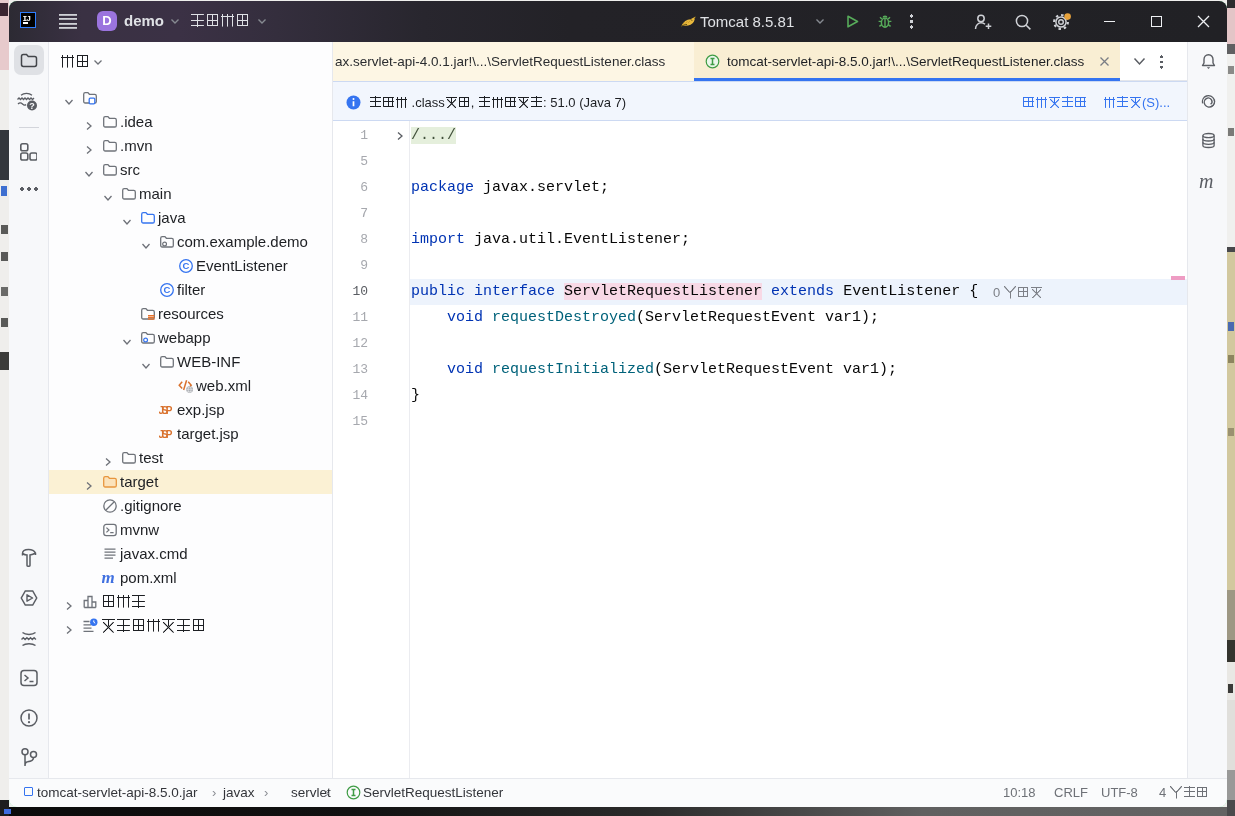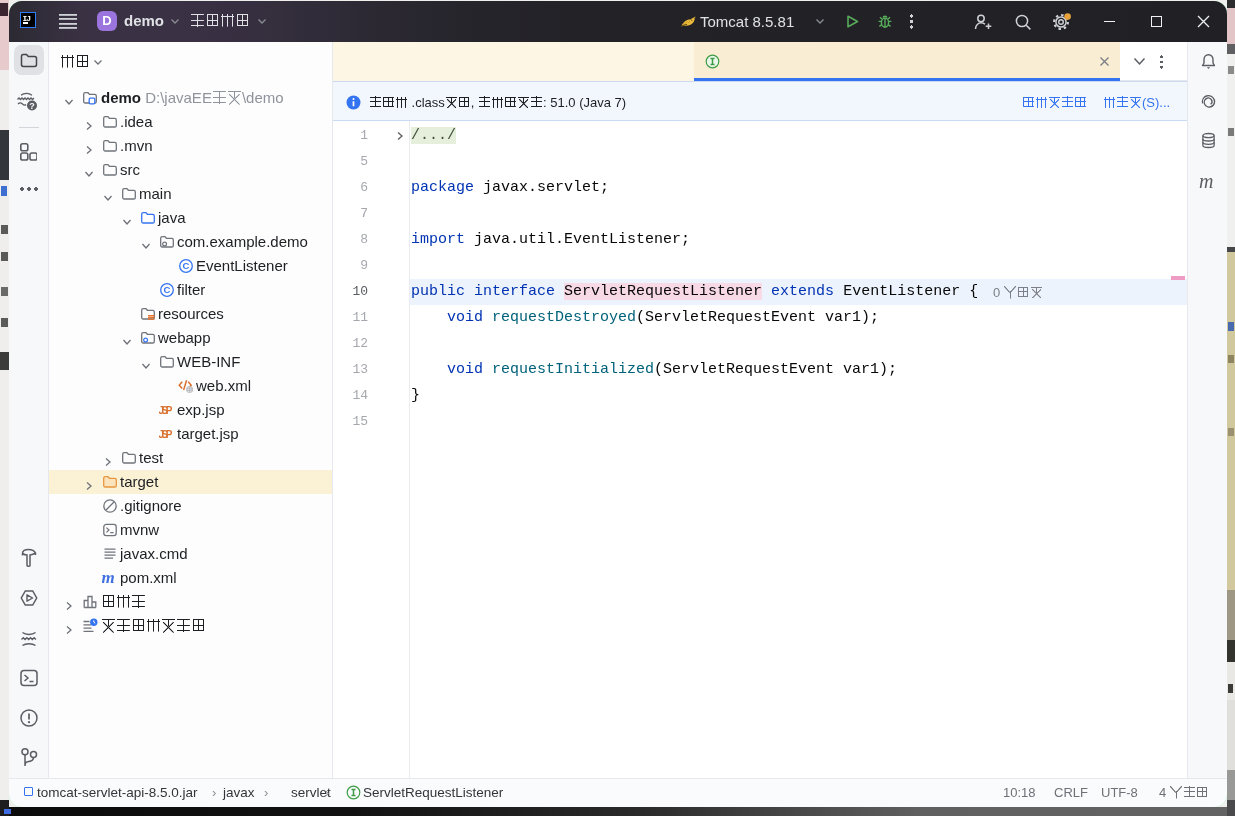--- a/index.html
+++ b/index.html
@@ -6,21 +6,21 @@
 .abs{position:absolute;}
 
 c-a,c-b,c-c,c-d,c-e{display:inline-block;width:1em;height:1em;vertical-align:-0.12em;background-repeat:no-repeat;}
 c-a{background-image:linear-gradient(currentColor,currentColor),linear-gradient(currentColor,currentColor),linear-gradient(currentColor,currentColor),linear-gradient(currentColor,currentColor);background-size:86% 1.3px,86% 1.3px,86% 1.3px,1.3px 88%;background-position:50% 12%,50% 50%,50% 88%,50% 50%;}
 c-b{background-image:linear-gradient(currentColor,currentColor),linear-gradient(currentColor,currentColor),linear-gradient(currentColor,currentColor),linear-gradient(currentColor,currentColor),linear-gradient(currentColor,currentColor),linear-gradient(currentColor,currentColor)
 ;background-size:76% 1.2px,76% 1.2px,76% 1.2px,1.2px 76%,1.2px 76%,1.2px 76%;background-position:50% 10%,50% 50%,50% 90%,12% 50%,50% 50%,88% 50%;}
 c-c{background-image:linear-gradient(currentColor,currentColor),linear-gradient(currentColor,currentColor),linear-gradient(currentColor,currentColor),linear-gradient(currentColor,currentColor);background-size:1.2px 84%,1.2px 84%,1.2px 84%,88% 1.3px;background-position:16% 50%,50% 50%,84% 50%,50% 26%;}
 c-d{background-image:linear-gradient(currentColor,currentColor),linear-gradient(to bottom right,transparent calc(50% - 0.9px),currentColor calc(50% - 0.2px),currentColor calc(50% + 0.2px),transparent calc(50% + 0.9px)),linear-gradient(to bottom left,transparent calc(50% - 0.9px),currentColor calc(50% - 0.2px),currentColor calc(50% + 0.2px),transparent calc(50% + 0.9px)),linear-gradient(currentColor,currentColor);background-size:88% 1.3px,72% 72%,72% 72%,1.2px 40%;background-position:50% 12%,50% 95%,50% 95%,50% 26%;}
 c-e{background-image:linear-gradient(to bottom left,transparent calc(50% - 1px),currentColor calc(50% - 0.2px),currentColor calc(50% + 0.2px),transparent calc(50% + 1px)),linear-gradient(to bottom right,transparent calc(50% - 1px),currentColor calc(50% - 0.2px),currentColor calc(50% + 0.2px),transparent calc(50% + 1px)),linear-gradient(currentColor,currentColor);background-size:46% 52%,46% 52%,1.3px 58%;background-position:6% 4%,94% 4%,50% 96%;}
 
-#win{position:absolute;left:9px;top:1px;width:1218px;height:806px;border-radius:13px;overflow:hidden;background:#86efac;}
+#win{position:absolute;left:9px;top:1px;width:1218px;height:806px;border-radius:8px;overflow:hidden;background:#86efac;}
 #titlebar{position:absolute;left:0;top:0;width:100%;height:41px;background:linear-gradient(90deg,#2c2a33 0%,#3a3143 6%,#3b3145 14%,#342e3d 22%,#28262e 34%,#232227 46%,#212125 100%);}
 #activity{position:absolute;left:0;top:41px;width:40px;height:736px;background:#f7f8fa;border-right:1px solid #e6e8ed;box-sizing:border-box;}
 #projpanel{position:absolute;left:40px;top:41px;width:284px;height:736px;background:#fdfdfe;border-right:1px solid #e6e8ed;box-sizing:border-box;overflow:hidden;}
 #editor{position:absolute;left:324px;top:41px;width:854px;height:736px;background:#ffffff;overflow:hidden;}
 #righttb{position:absolute;left:1178px;top:41px;width:40px;height:736px;background:#f7f8fa;border-left:1px solid #e6e8ed;box-sizing:border-box;}
 #statusbar{position:absolute;left:0;top:777px;width:100%;height:29px;background:#fafbfc;border-top:1px solid #e6e8ed;box-sizing:border-box;font-size:13px;color:#494b52;}
 .mono{font-family:"Liberation Mono",monospace;}
 .kw{color:#0033b3;}
 .fn{color:#00627a;}
 svg.ic{display:block;}
@@ -204,21 +204,20 @@
       </svg>
     <div id="tree" style="position:absolute;left:0;top:44px;width:100%;font-size:15px;color:#1d1f23;">
 <div style="position:absolute;left:0;top:0px;width:100%;height:24px;">
           <div style="position:absolute;left:15px;top:7px;"><svg width="10" height="10" viewBox="0 0 10 10">
               <path d="M1.5 3 L5 7 L8.5 3" stroke="#6e7178" stroke-width="1.3" fill="none"></path>
             </svg></div>
           <div style="position:absolute;left:33px;top:4px;"><svg width="16" height="16" viewBox="0 0 16 16">
               <path d="M1.7 4.2 C1.7 3.3 2.3 2.6 3.2 2.6 H5.9 L7.4 4.3 H12.8 C13.7 4.3 14.3 5 14.3 5.9 V11.4 C14.3 12.3 13.7 13 12.8 13 H3.2 C2.3 13 1.7 12.3 1.7 11.4 Z" fill="none" stroke="#6f737a" stroke-width="1.3"></path>
               <rect x="7.2" y="8.2" width="5.6" height="5.6" rx="1" fill="#fff" stroke="#3574f0" stroke-width="1.3"></rect>
             </svg></div>
-          <div style="position:absolute;left:52px;top:0;line-height:24px;white-space:nowrap;"><b>demo</b> <span style="color:#8f939b">D:\javaEE<c-a></c-a><c-d></c-d>\demo</span></div>
         </div>
 <div style="position:absolute;left:0;top:24px;width:100%;height:24px;">
           <div style="position:absolute;left:35px;top:7px;"><svg width="10" height="10" viewBox="0 0 10 10">
               <path d="M3 1.5 L7 5 L3 8.5" stroke="#6e7178" stroke-width="1.3" fill="none"></path>
             </svg></div>
           <div style="position:absolute;left:53px;top:4px;"><svg width="16" height="16" viewBox="0 0 16 16">
               <path d="M1.7 4.2 C1.7 3.3 2.3 2.6 3.2 2.6 H5.9 L7.4 4.3 H12.8 C13.7 4.3 14.3 5 14.3 5.9 V11.4 C14.3 12.3 13.7 13 12.8 13 H3.2 C2.3 13 1.7 12.3 1.7 11.4 Z" fill="none" stroke="#6f737a" stroke-width="1.3"></path>
             </svg></div>
           <div style="position:absolute;left:71px;top:0;line-height:24px;white-space:nowrap;">.idea</div>
         </div>
@@ -402,24 +401,26 @@
             </svg></div>
           <div style="position:absolute;left:52px;top:0;line-height:24px;white-space:nowrap;"><c-d></c-d><c-a></c-a><c-b></c-b><c-c></c-c><c-d></c-d><c-a></c-a><c-b></c-b></div>
         </div>
 </div>
   </div>
   <div id="editor">
 
     <div class="abs" style="left:0;top:0;width:361px;height:39px;background:#fdf6e4;"></div>
     <div class="abs" style="left:361px;top:0;width:426px;height:39px;background:#f9eed3;"></div>
     <div class="abs" style="left:787px;top:0;width:67px;height:38px;background:#fff;border-bottom:1px solid #e4e6eb;box-sizing:content-box;"></div>
+    <div class="abs" style="left:2px;top:12px;font-size:13.5px;color:#2b2d30;white-space:nowrap;width:356px;overflow:hidden;">ax.servlet-api-4.0.1.jar!\...\ServletRequestListener.class</div>
     <svg class="abs ic" style="left:372px;top:12px;" width="15" height="15" viewBox="0 0 15 15">
         <circle cx="7.5" cy="7.5" r="6.3" fill="#eaf6ea" stroke="#3f9c45" stroke-width="1.2"></circle>
         <path d="M5.5 4.5 H9.5 M5.5 10.5 H9.5 M7.5 4.5 V10.5" stroke="#3f9c45" stroke-width="1.5" fill="none"></path>
       </svg>
+    <div class="abs" style="left:394px;top:12px;font-size:13.5px;color:#1d1f23;white-space:nowrap;">tomcat-servlet-api-8.5.0.jar!\...\ServletRequestListener.class</div>
     <svg class="abs ic" style="left:766px;top:14px;" width="11" height="11" viewBox="0 0 11 11">
         <path d="M1.5 1.5 L9.5 9.5 M9.5 1.5 L1.5 9.5" stroke="#7a7d85" stroke-width="1.3"></path>
       </svg>
     <div class="abs" style="left:361px;top:36px;width:426px;height:3px;background:#3574f0;"></div>
     <svg class="abs ic" style="left:800px;top:15px;" width="13" height="9" viewBox="0 0 13 9">
         <path d="M1.5 1.5 L6.5 7 L11.5 1.5" stroke="#5a5d63" stroke-width="1.5" fill="none"></path>
       </svg>
     <div class="abs" style="left:827px;top:13px;width:3px;height:14px;background:
       radial-gradient(circle 1.5px at 50% 1.8px,#5a5d63 99%,transparent),
       radial-gradient(circle 1.5px at 50% 7px,#5a5d63 99%,transparent),

